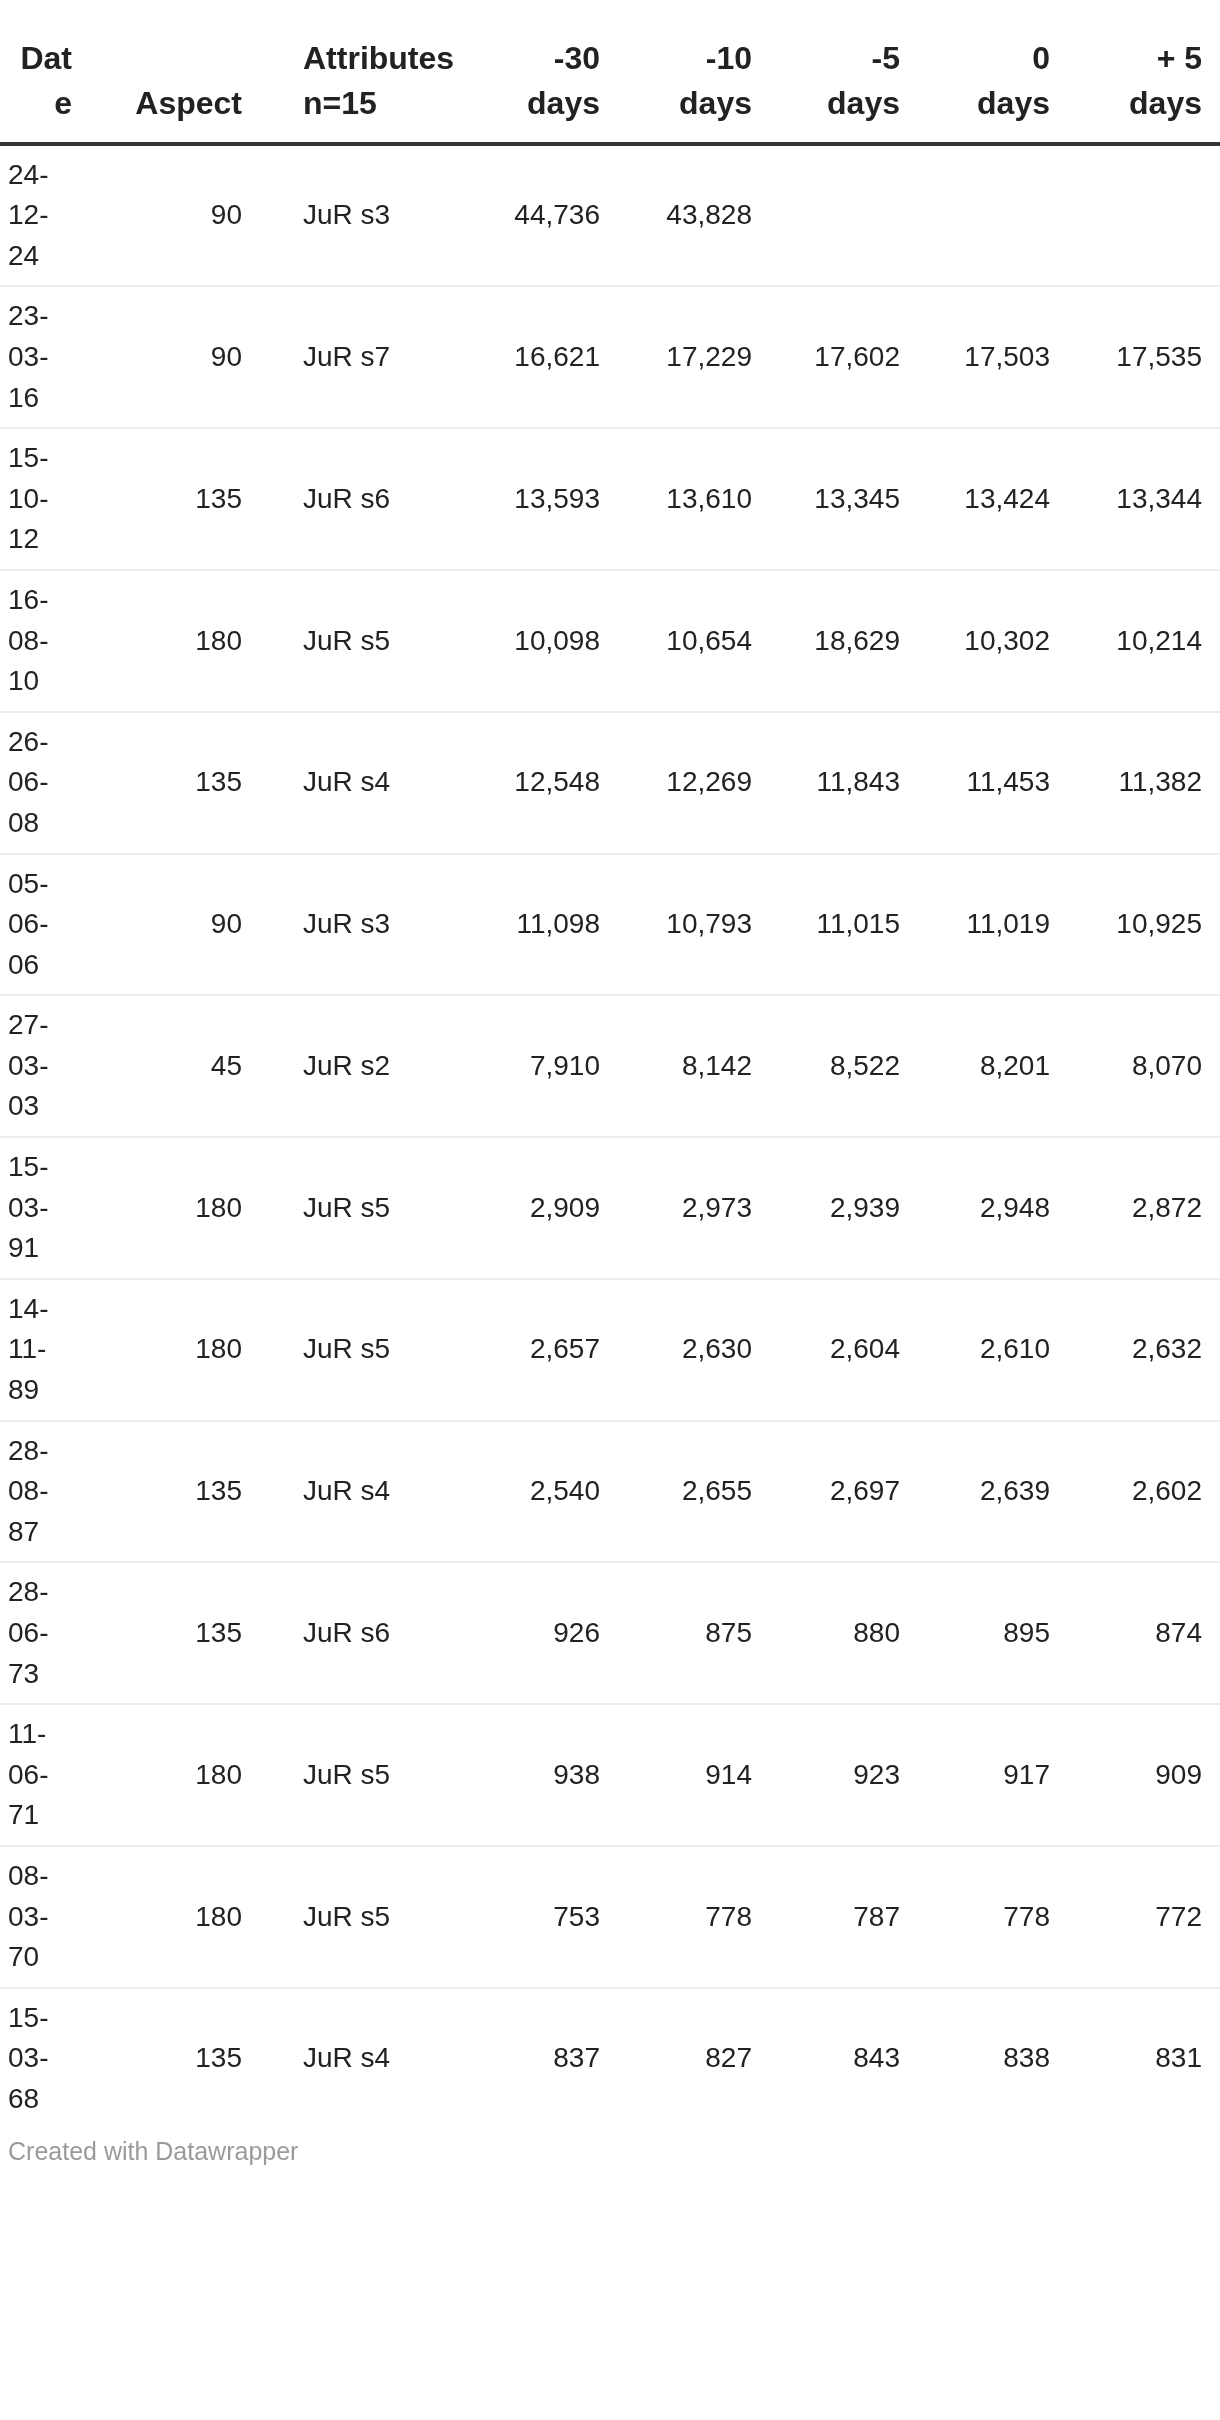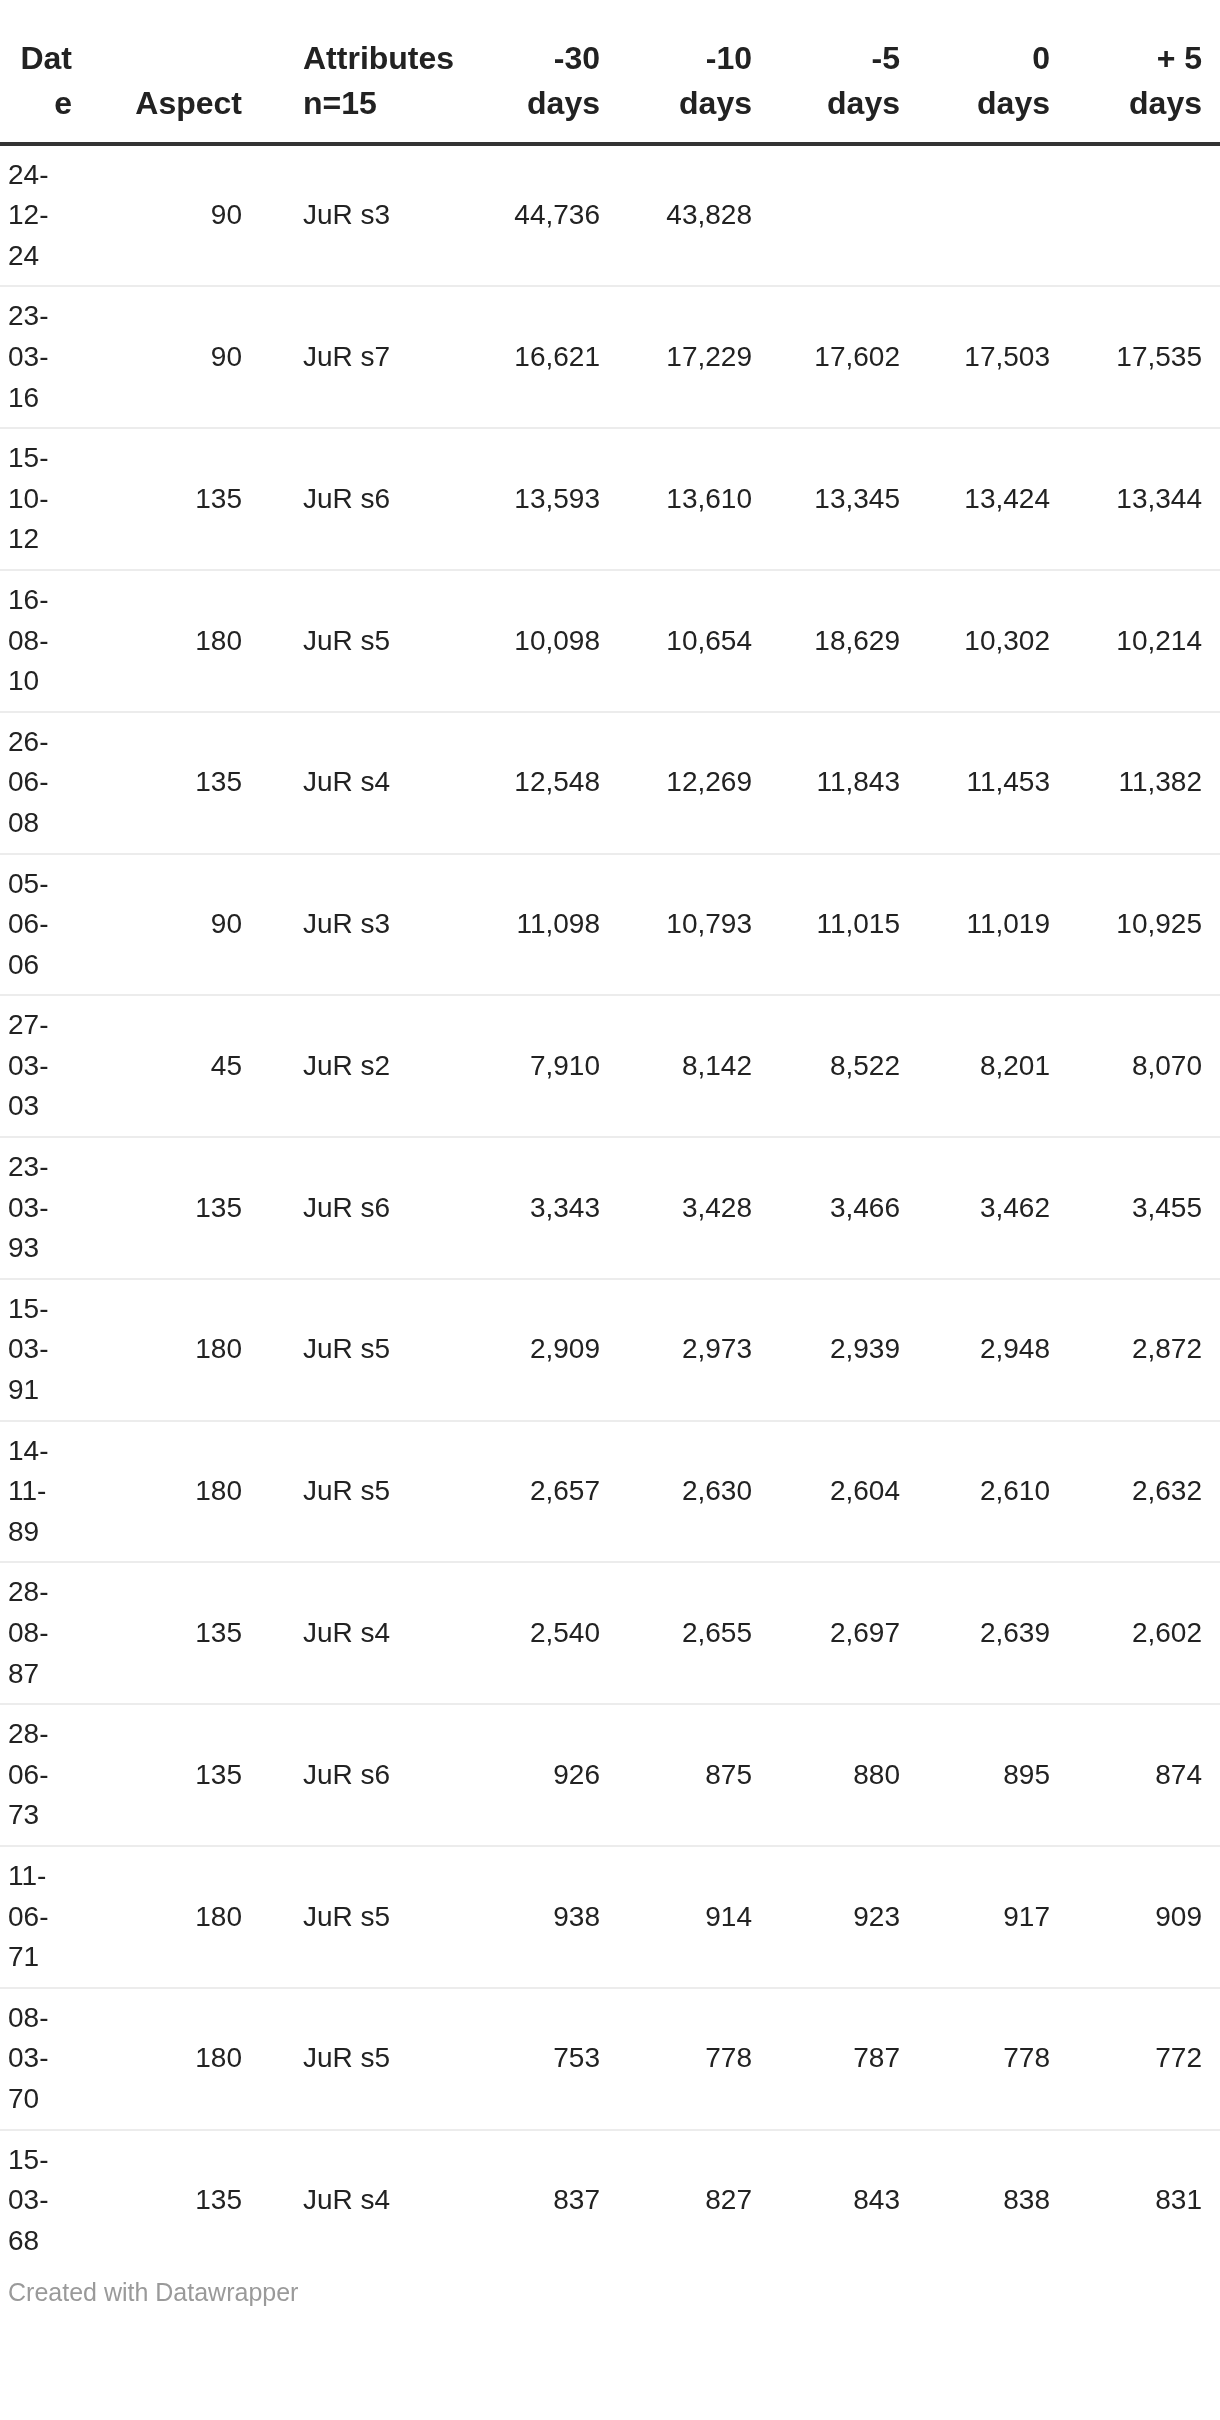--- a/index.html
+++ b/index.html
@@ -170,30 +170,20 @@
           <td>27-03-03</td>
           <td>45</td>
           <td>JuR s2</td>
           <td>7,910</td>
           <td>8,142</td>
           <td>8,522</td>
           <td>8,201</td>
           <td>8,070</td>
         </tr>
         <tr>
-          <td>23-03-93</td>
-          <td>135</td>
-          <td>JuR s6</td>
-          <td>3,343</td>
-          <td>3,428</td>
-          <td>3,466</td>
-          <td>3,462</td>
-          <td>3,455</td>
-        </tr>
-        <tr>
           <td>15-03-91</td>
           <td>180</td>
           <td>JuR s5</td>
           <td>2,909</td>
           <td>2,973</td>
           <td>2,939</td>
           <td>2,948</td>
           <td>2,872</td>
         </tr>
         <tr>

